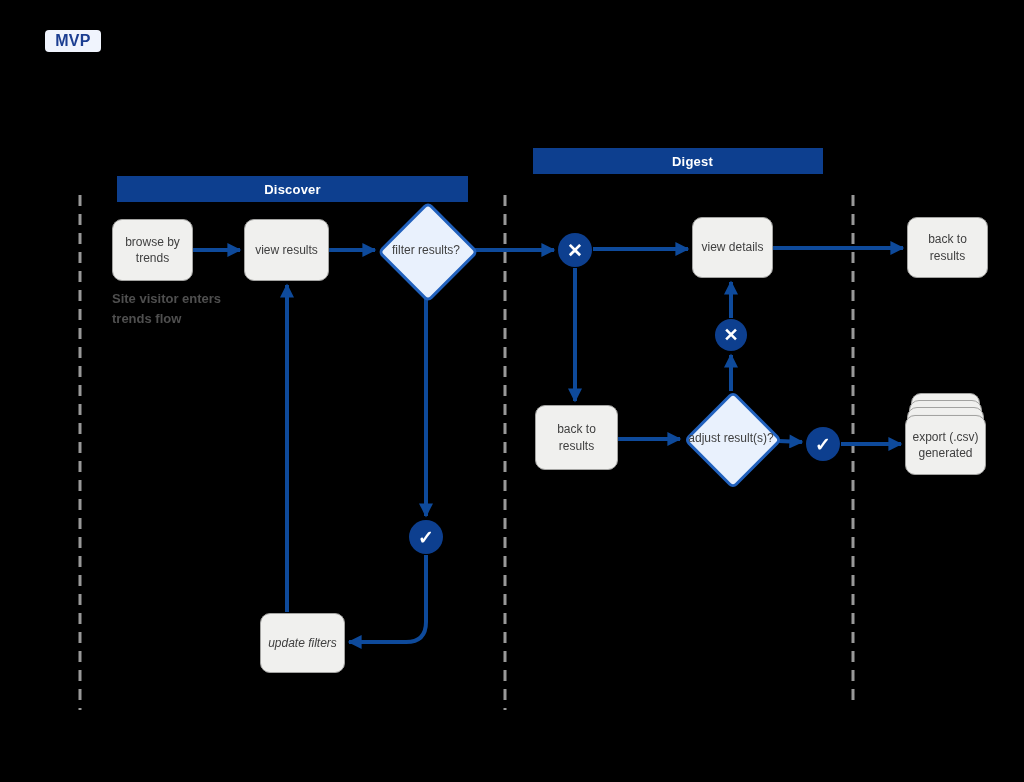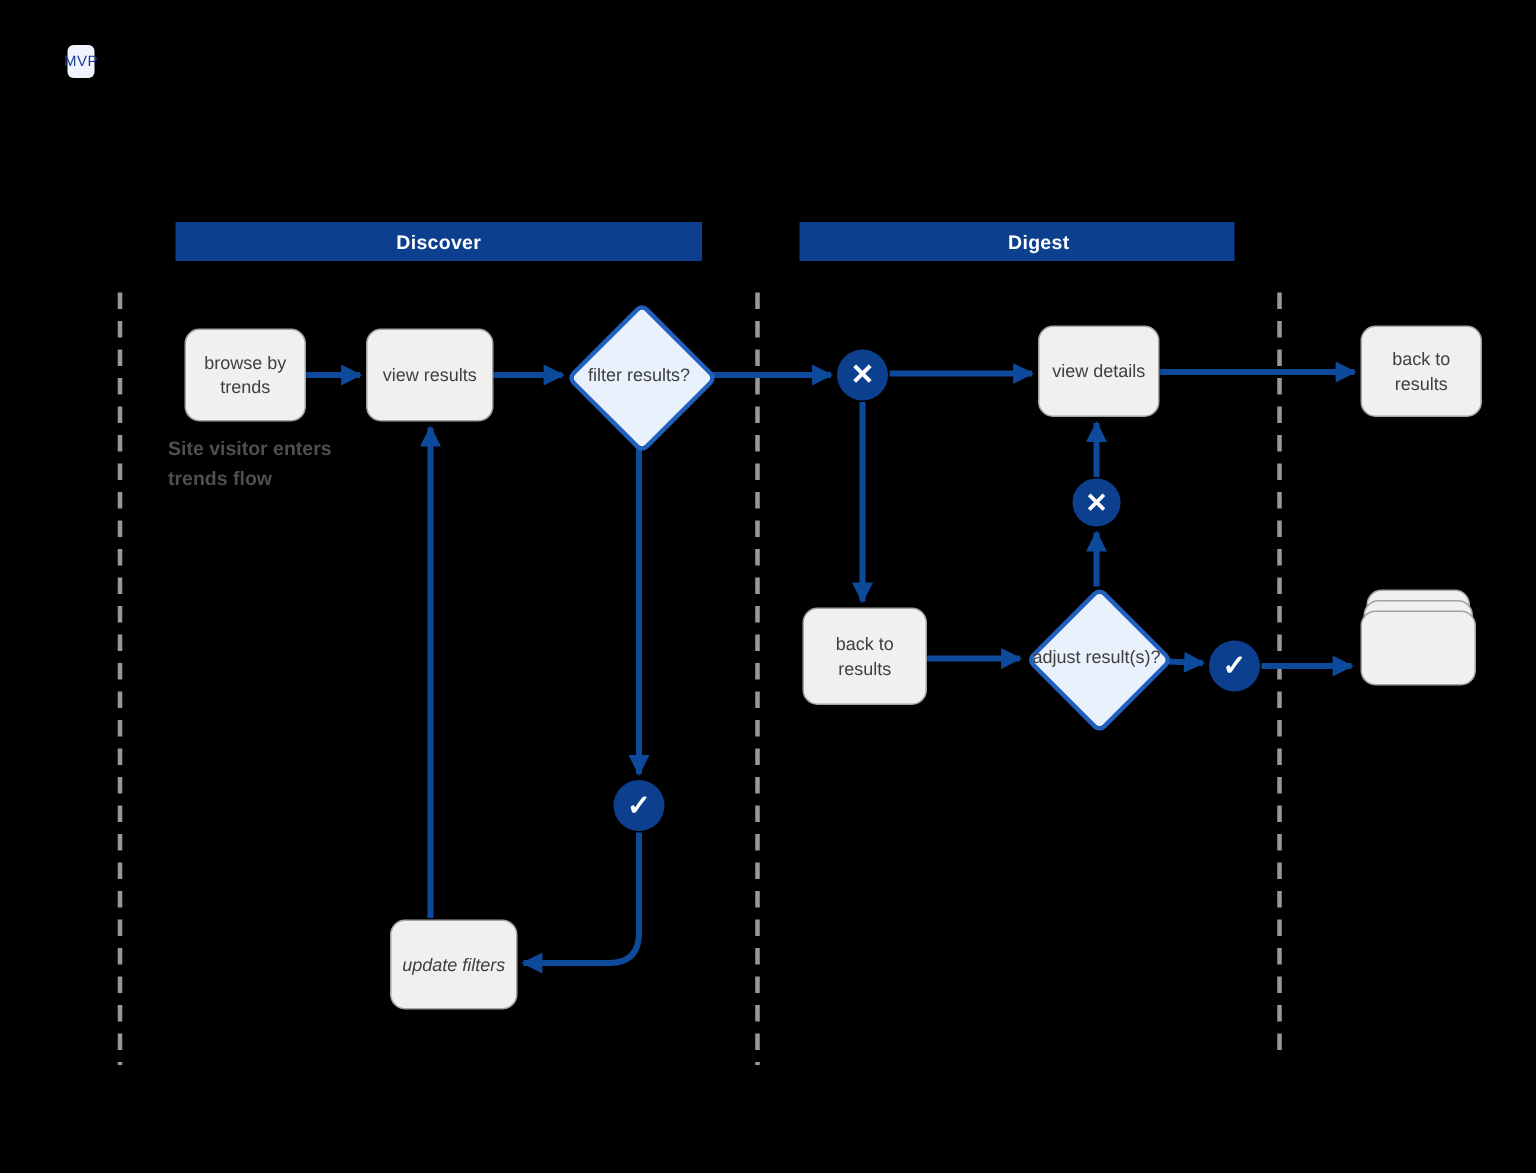--- a/index.html
+++ b/index.html
@@ -20,49 +20,49 @@
   *{margin:0;padding:0;box-sizing:border-box;}
   html,body{background:var(--bg);}
   .canvas{
     position:relative;
     width:1024px;height:782px;
     background:var(--bg);
     font-family:"Liberation Sans", sans-serif;
     overflow:hidden;
   }
   .badge{
-    position:absolute;left:45px;top:30px;width:18px;height:22px;
+    position:absolute;left:45px;top:30px;width:56px;height:22px;
     background:var(--badge-bg);border-radius:4px;
     display:flex;align-items:center;justify-content:center;
-    color:var(--badge-text);font-size:10px;font-weight:normal;
+    color:var(--badge-text);font-size:16px;font-weight:bold;
     letter-spacing:.3px;
   }
   .lane-bar{
     position:absolute;top:148px;height:26px;
     background:var(--navy);color:var(--lane-text);
     display:flex;align-items:center;justify-content:center;
     font-size:13px;font-weight:bold;letter-spacing:.2px;
   }
-  .lane-discover{left:117px;width:351px;}
+  .lane-discover{left:117px;width:351px;margin-top:28px;}
   .lane-digest{left:533px;width:290px;padding-left:29px;}
   svg.wires{position:absolute;left:0;top:0;width:1024px;height:782px;}
   .dash{stroke:var(--dashed);stroke-width:3;stroke-dasharray:11 8;fill:none;}
   .arrow{stroke:var(--arrow);stroke-width:4;fill:none;}
   .node{
     position:absolute;
     background:var(--box-fill);
     border:1.5px solid var(--box-border);
     border-radius:10px;
     display:flex;align-items:center;justify-content:center;
     text-align:center;
     color:var(--box-text);font-size:12px;line-height:1.35;
     padding:4px;
     box-shadow:0 1px 2px rgba(0,0,0,.35);
   }
-  .n-browse{left:112px;top:219px;width:81px;height:62px;margin-left:11px;}
+  .n-browse{left:112px;top:219px;width:81px;height:62px;}
   .n-view-results{left:244px;top:219px;width:85px;height:62px;}
   .n-view-details{left:692px;top:217px;width:81px;height:61px;}
   .n-back-top{left:907px;top:217px;width:81px;height:61px;}
   .n-back-mid{left:535px;top:405px;width:83px;height:65px;}
   .n-update{left:260px;top:613px;width:85px;height:60px;font-style:italic;}
   .stack-layer{
     position:absolute;background:var(--box-fill);
     border:1.5px solid var(--box-border);border-radius:10px;
   }
   .n-export{left:905px;top:415px;width:81px;height:60px;}
@@ -140,20 +140,21 @@
   <div class="node n-browse">browse by trends</div>
   <div class="node n-view-results">view results</div>
   <div class="node n-view-details">view details</div>
   <div class="node n-back-top">back to results</div>
   <div class="node n-back-mid">back to results</div>
   <div class="node n-update">update filters</div>
 
   <div class="stack-layer" style="left:911px;top:393px;width:69px;height:40px;"></div>
   <div class="stack-layer" style="left:909px;top:400px;width:73px;height:45px;"></div>
   <div class="stack-layer" style="left:907px;top:407px;width:77px;height:50px;"></div>
+  <div class="node n-export">export (.csv) generated</div>
 
   <div class="diamond d-filter">
     <span>filter results?</span>
   </div>
   <div class="diamond d-export">
     <span>adjust result(s)?</span>
   </div>
 
   <div class="decision c-x1">✕</div>
   <div class="decision c-x2">✕</div>

